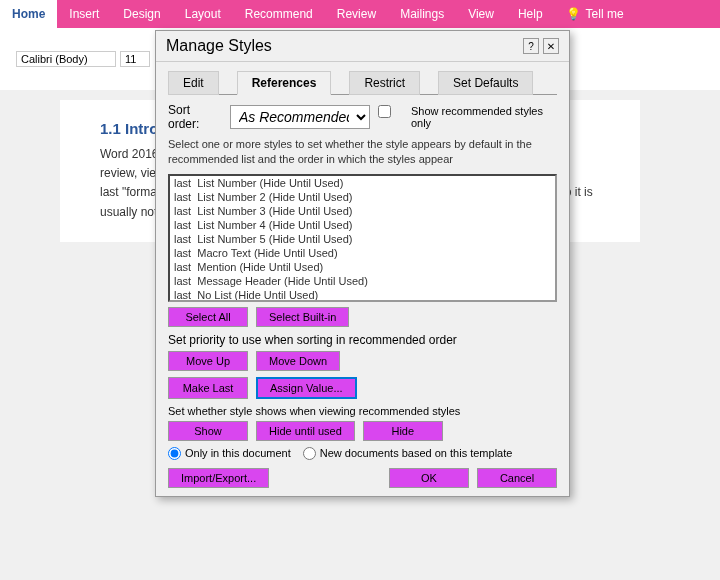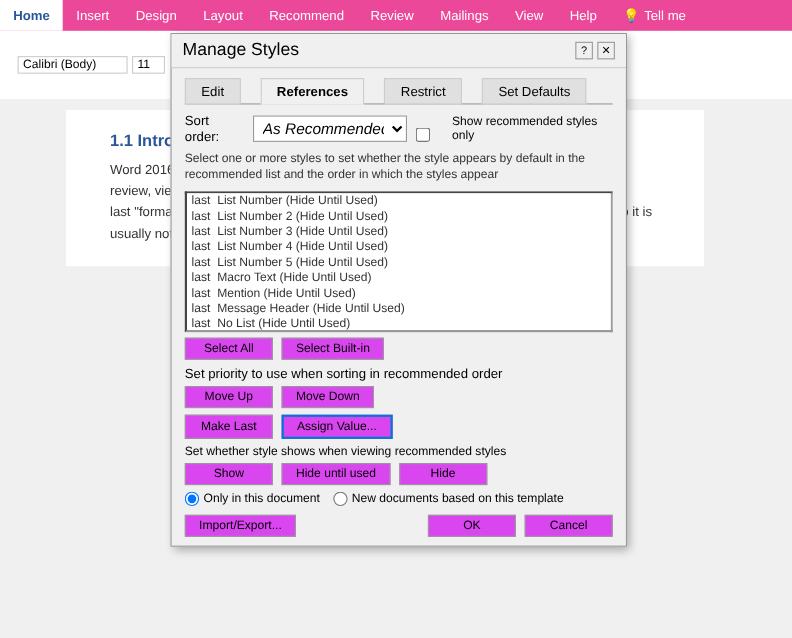--- a/index.html
+++ b/index.html
@@ -41,21 +41,21 @@
 
     
     .dialog-tabs { display: flex; gap: 16px; margin-bottom: 8px; border-bottom: 1px solid #999; }
     .dialog-tab { padding: 4px 14px; font-size: 12px; border: 1px solid #ccc; background: #e0e0e0; cursor: pointer; margin-right: 2px; position: relative; top: 1px; }
     .dialog-tab.active { background: #f0f0f0; border-bottom: 1px solid #f0f0f0; color: #000; font-weight: 600; }
 
     
     .sort-row { display: flex; align-items: center; gap: 8px; margin-bottom: 6px; }
     .sort-label { font-size: 12px; }
     .sort-select { font-size: 14px; border: 1px solid #999; padding: 2px 4px; width: 140px; background: #fff; font-style: italic; }
-    .checkbox-row { display: flex; align-items: flex-end; gap: 20px; font-size: 11px; }
+    .checkbox-row { display: flex; align-items: flex-start; gap: 20px; font-size: 11px; }
 
     
     .desc-text { font-size: 11px; color: #333; margin-bottom: 6px; line-height: 1.4; }
 
     
     .list-box { border: 2px inset #999; background: #fff; height: 128px; overflow-y: scroll; margin-bottom: 5px; }
     .list-item { padding: 1px 4px; font-size: 11px; color: #333; white-space: nowrap; }
 
     
     .btn-row { display: flex; gap: 8px; margin-bottom: 6px; }

